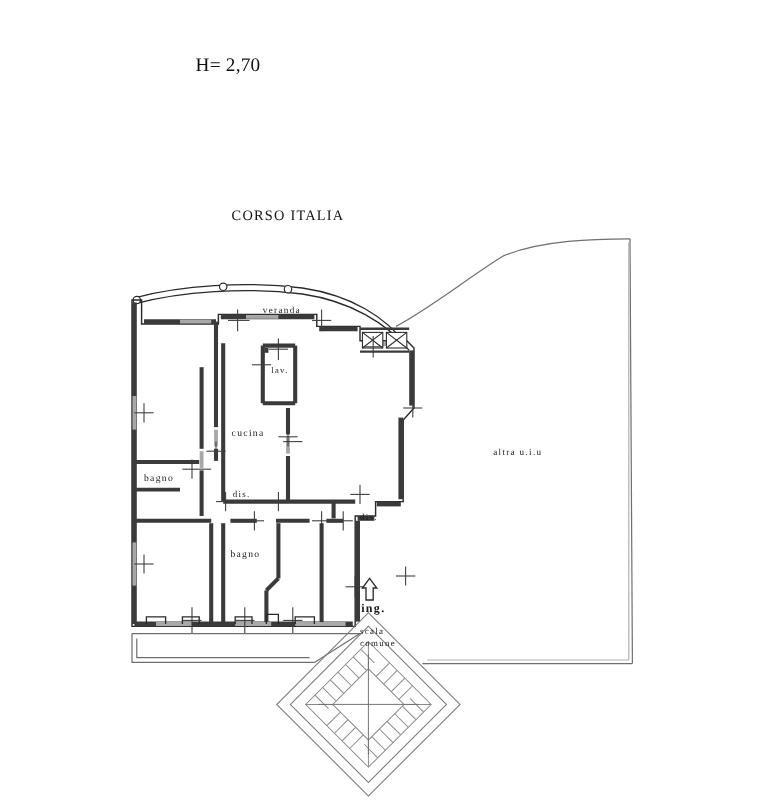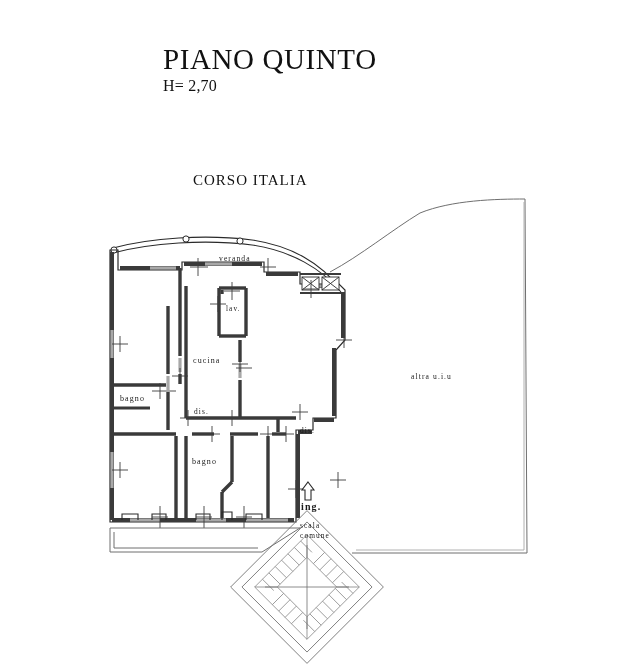--- a/index.html
+++ b/index.html
@@ -45,21 +45,21 @@
     letter-spacing: 0.2px;
     margin-top: 2px;
     color: #111111;
     white-space: nowrap;
   }
   .t-street {
     position: absolute;
     left: 193px;
     top: 172px;
     font-family: "Liberation Serif", serif;
-    font-size: 15px;
+    font-size: 12px;
     letter-spacing: 1.0px;
     color: #111111;
     white-space: nowrap;
   }
   #plan {
     position: absolute;
     left: 0;
     top: 0;
     width: 643px;
     height: 672px;
@@ -69,21 +69,20 @@
     fill: #1a1a1a;
     letter-spacing: 1.1px;
   }
 </style>
 </head>
 <body>
 
 <div id="page">
 
   <div class="title-block">
-    <div class="t-main">PIANO QUINTO</div>
     <div class="t-h">H= 2,70</div>
   </div>
 
   <div class="t-street">CORSO ITALIA</div>
 
   <svg id="plan" viewBox="0 0 643 672">
 
     <g fill="none" stroke="#6f6f6f" stroke-width="1">
       <path d="M 330 272 C 360 256 392 230 420 213 C 452 200 496 199 525 199"></path>
       <path d="M 525 199 L 527 553"></path>

